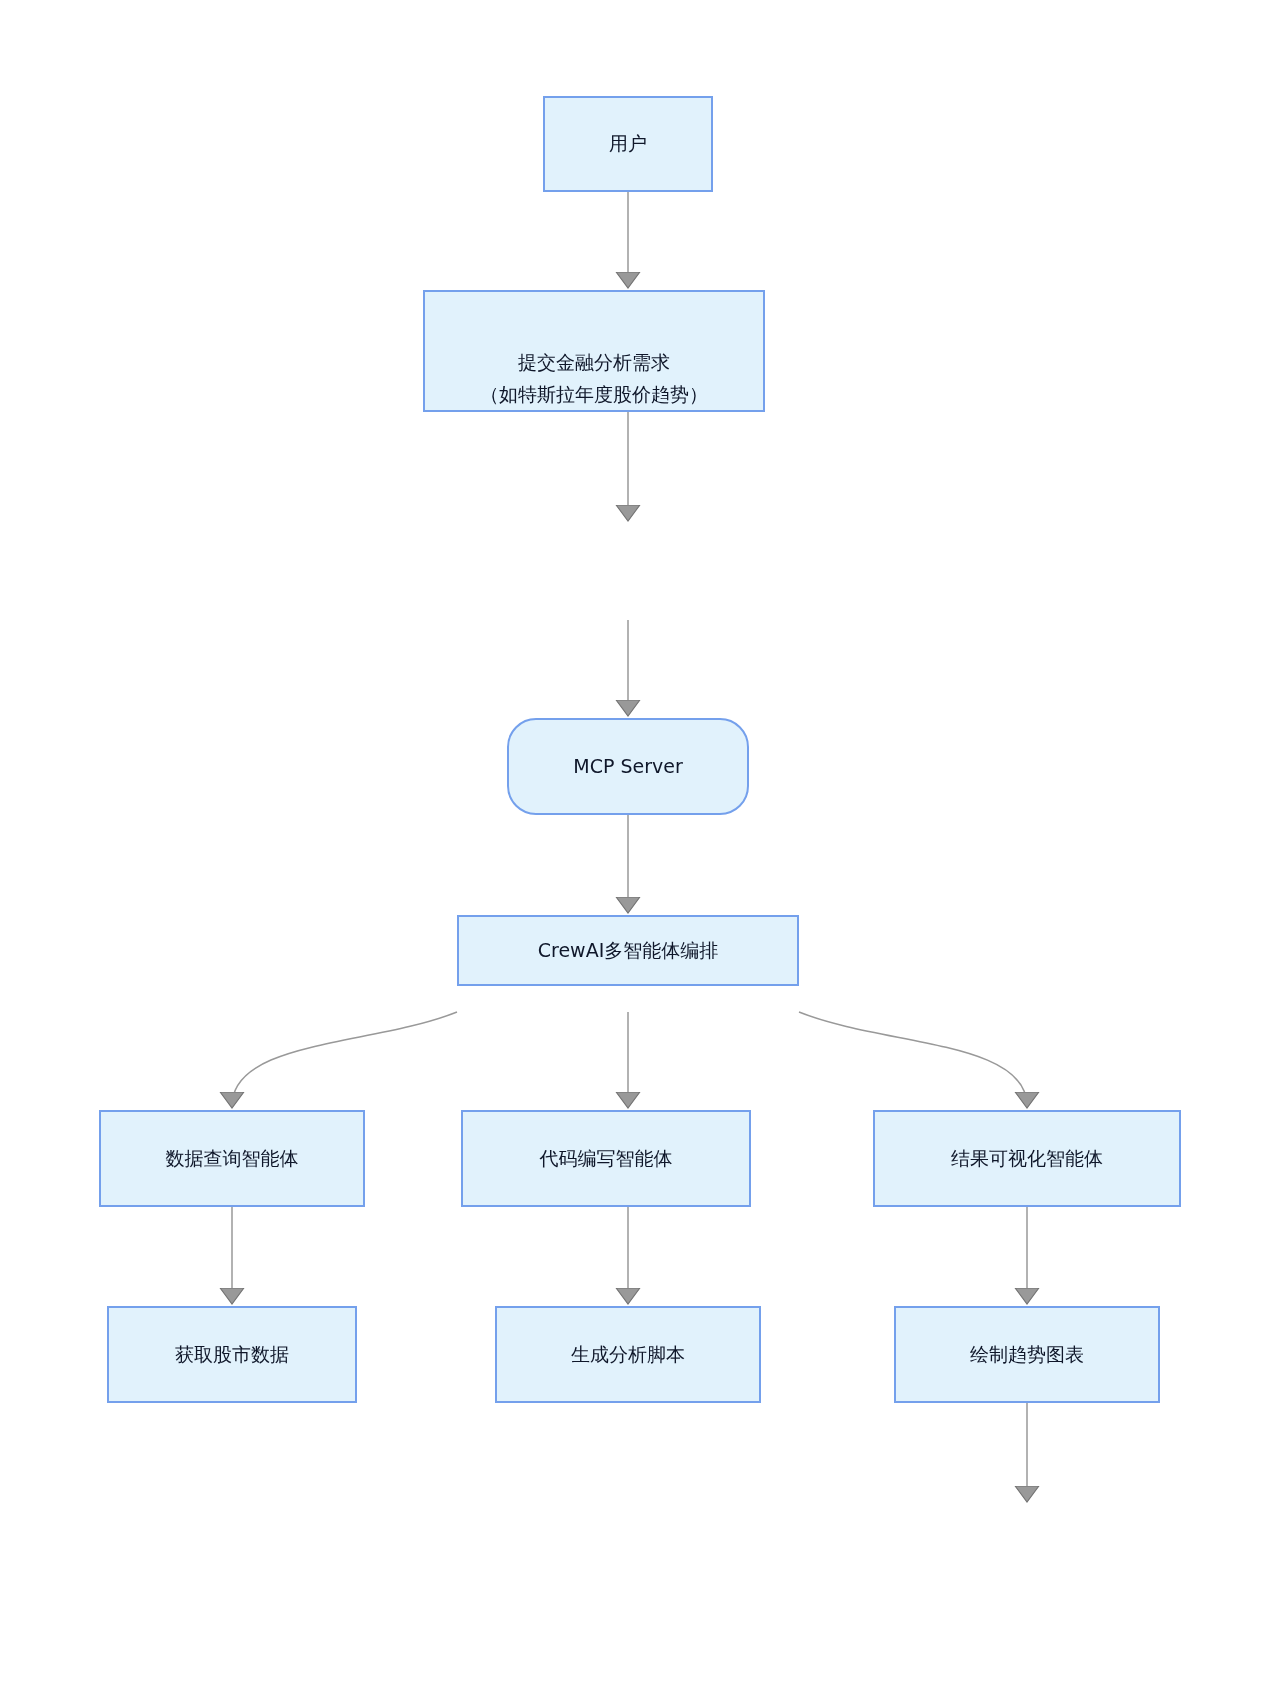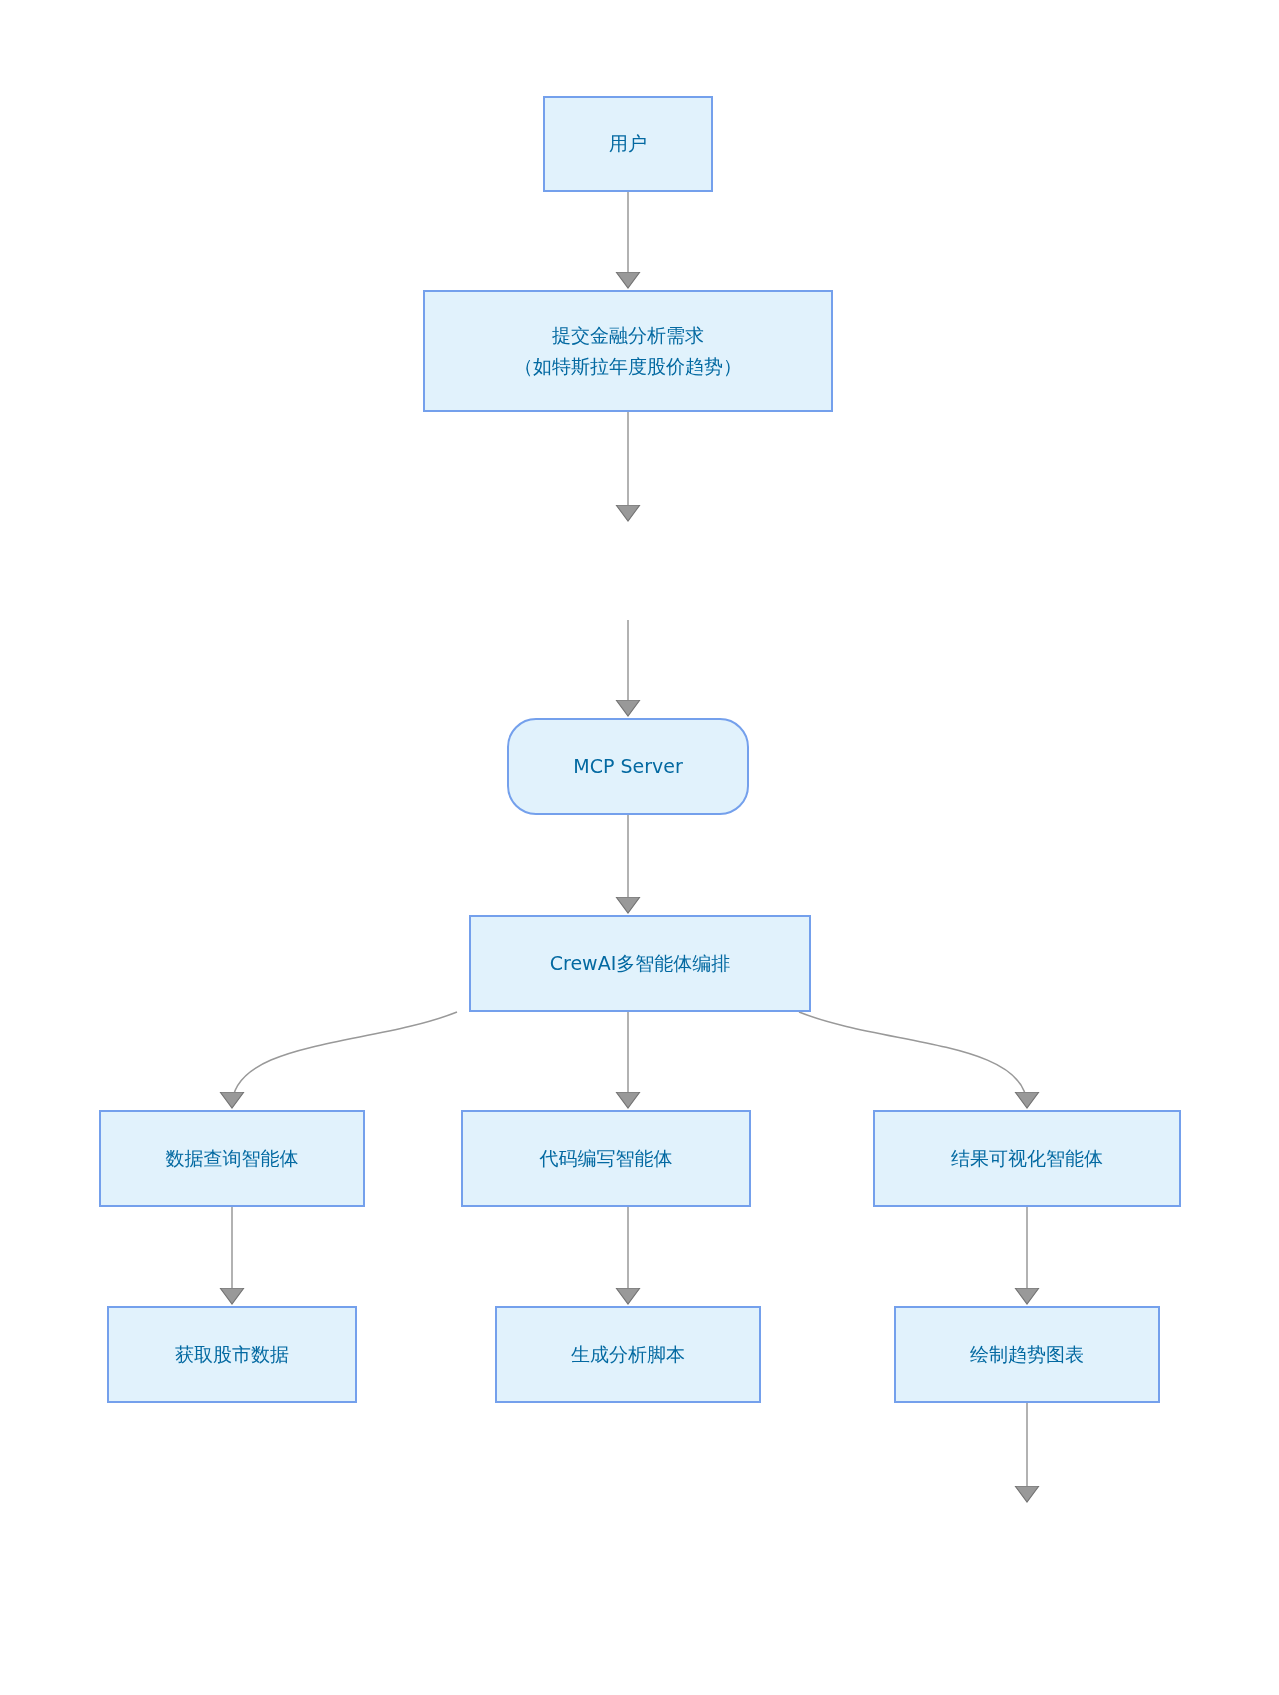--- a/index.html
+++ b/index.html
@@ -24,21 +24,21 @@
   }
   .node {
     position: absolute;
     box-sizing: border-box;
     background: #e1f2fc;
     border: 2px solid #74a0ec;
     display: flex;
     align-items: center;
     justify-content: center;
     text-align: center;
-    color: #0369a1;
+    color: #0f172a;
     font-size: 19px;
     line-height: 1.65;
     white-space: pre-line;
   }
 </style>
 </head>
 <body>
 
 <div class="canvas">
 
@@ -60,31 +60,31 @@
       <path d="M628,1207 L628,1302" marker-end="url(#arrow)"></path>
       <path d="M1027,1207 L1027,1302" marker-end="url(#arrow)"></path>
       <path d="M1027,1403 L1027,1500" marker-end="url(#arrow)"></path>
     </g>
   </svg>
 
   <div class="node" style="left:543px; top:96px;  width:170px; height:96px;">
     <span>用户</span>
   </div>
 
-  <div class="node" style="left:423px; top:290px; width:410px; height:122px;">
+  <div class="node" style="left:423px; top:290px; width:342px; height:122px;align-items:flex-end;">
     <span>提交金融分析需求
 （如特斯拉年度股价趋势）</span>
   </div>
 
 
   <div class="node" style="left:507px; top:718px; width:242px; height:97px;border-radius:29px;">
     <span>MCP Server</span>
   </div>
 
-  <div class="node" style="left:457px; top:915px; width:342px; height:97px;margin-left:12px;">
+  <div class="node" style="left:457px; top:915px; width:342px; height:71px;">
     <span>CrewAI多智能体编排</span>
   </div>
 
   <div class="node" style="left:99px;  top:1110px; width:266px; height:97px;">
     <span>数据查询智能体</span>
   </div>
 
   <div class="node" style="left:461px; top:1110px; width:290px; height:97px;">
     <span>代码编写智能体</span>
   </div>

